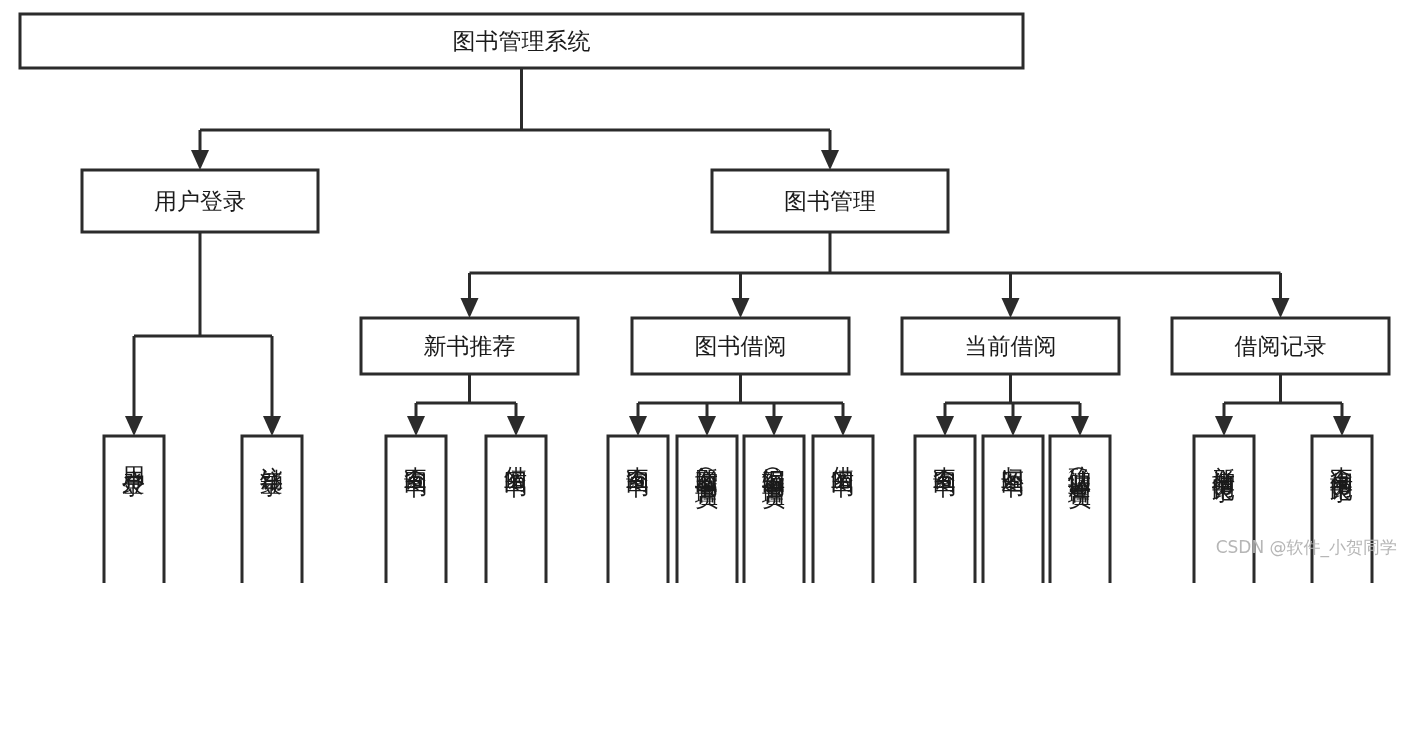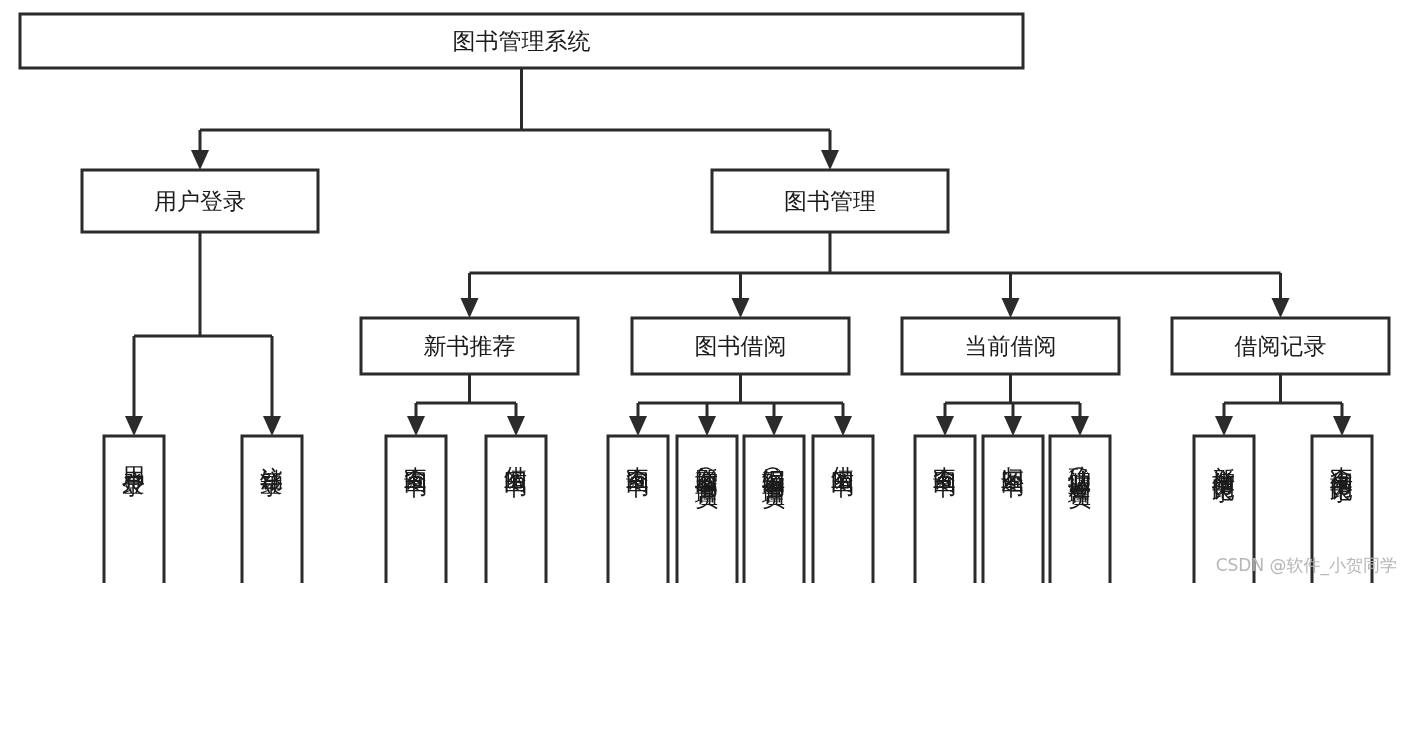--- a/index.html
+++ b/index.html
@@ -58,21 +58,21 @@
     font-family: "DejaVu Sans", "Liberation Sans", sans-serif;
     font-size: 23px;
     line-height: 1.05;
     color: #1a1a1a;
     letter-spacing: 3px;
     white-space: nowrap;
   }
   .watermark {
     position: absolute;
     right: 8px;
-    bottom: 6px;
+    bottom: 24px;
     font-family: "DejaVu Sans", "Liberation Sans", sans-serif;
     font-size: 17px;
     color: #b6b6b6;
     white-space: nowrap;
     user-select: none;
   }
 </style>
 </head>
 <body>
 

